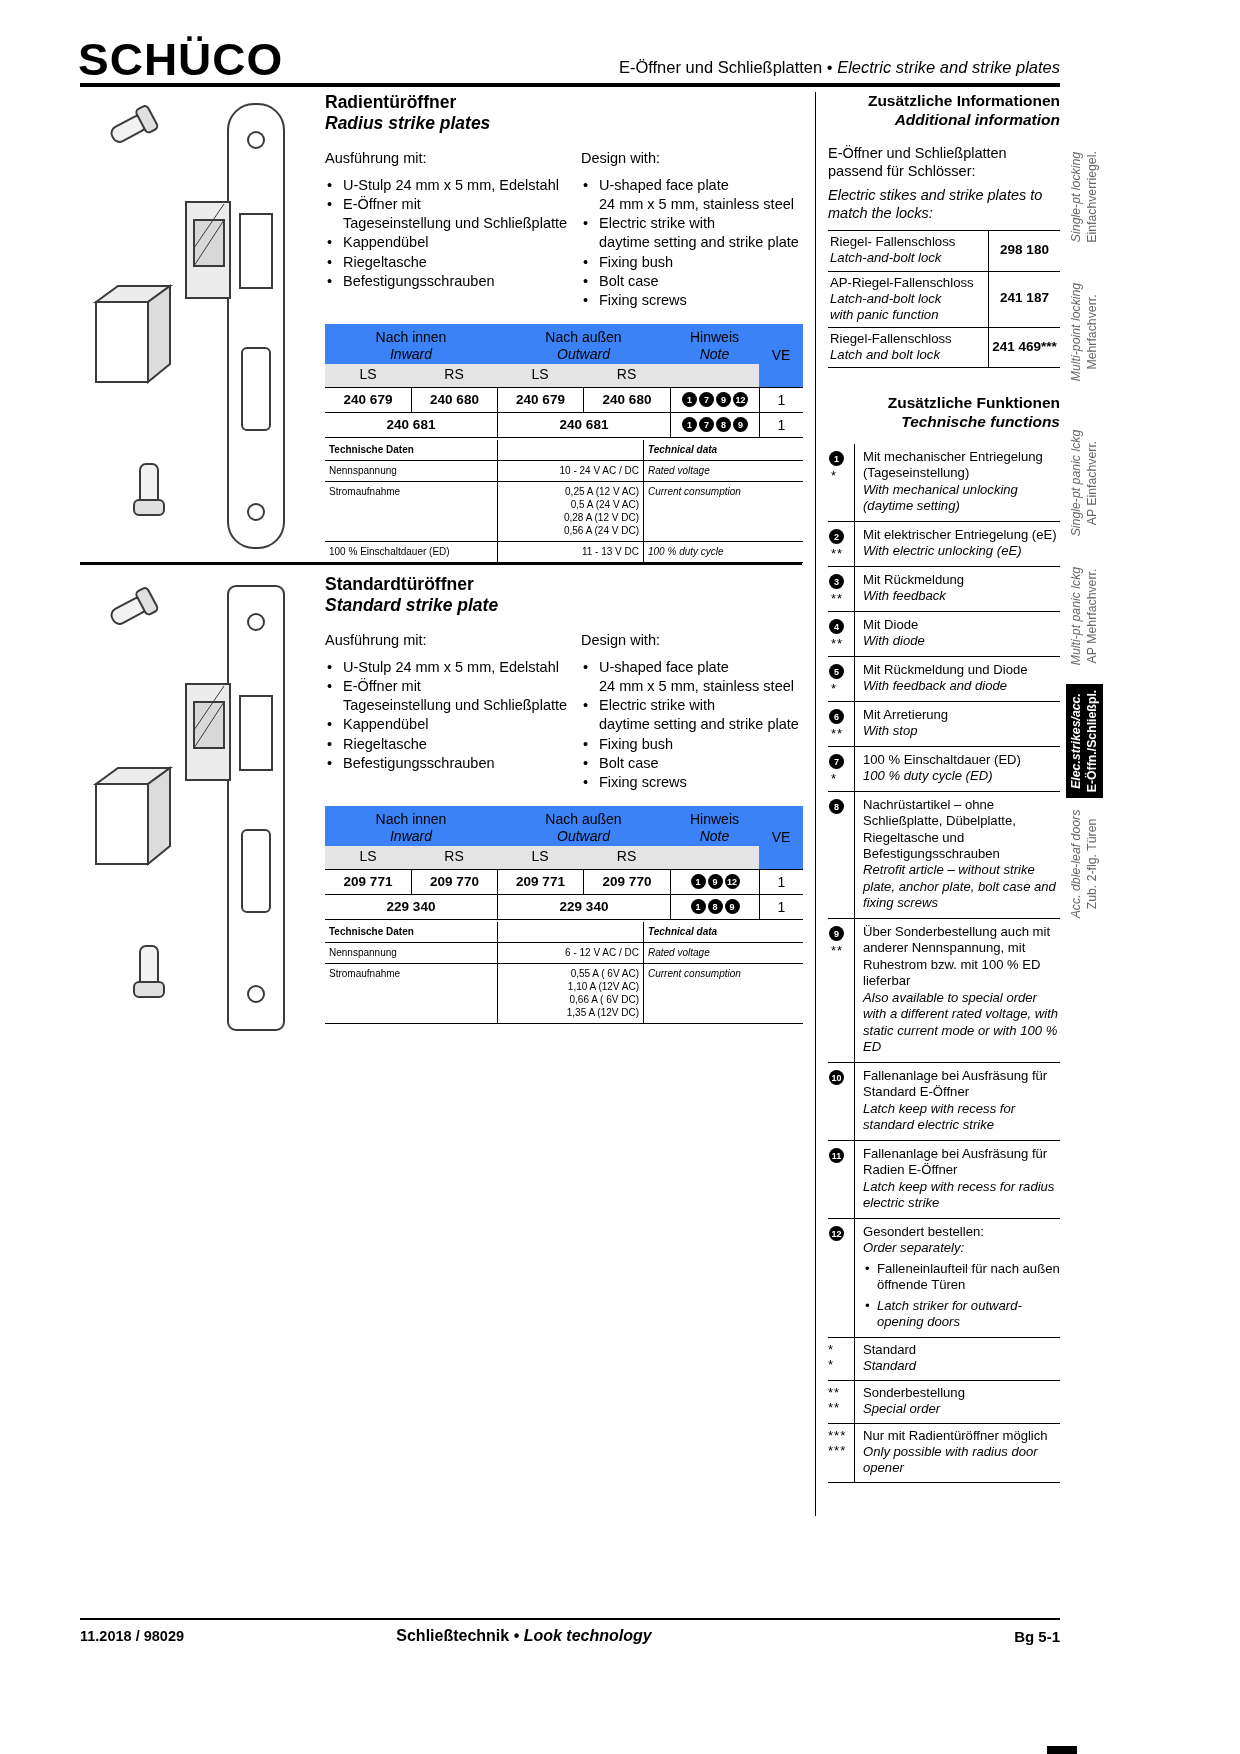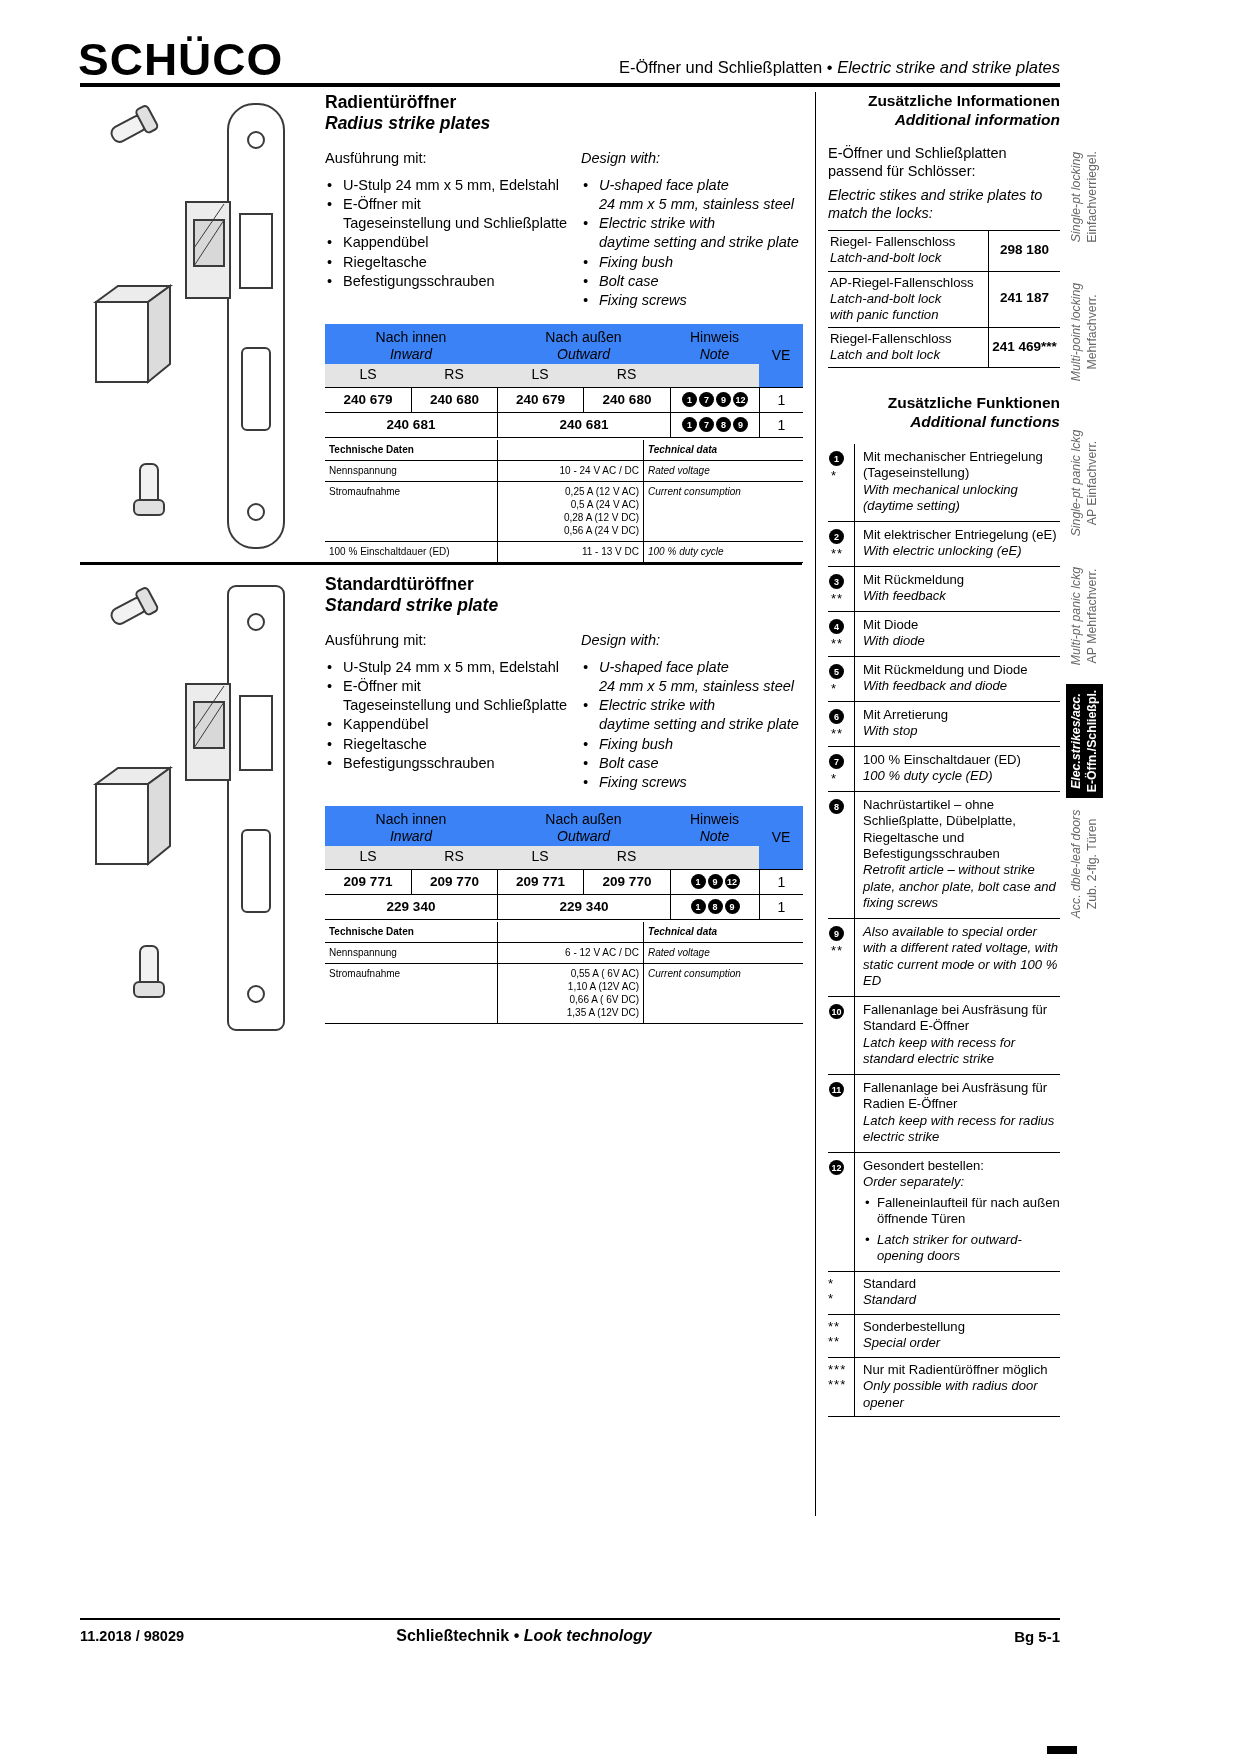--- a/index.html
+++ b/index.html
@@ -21,21 +21,21 @@
 
   
   .sec-divider { left:80px; top:562px; width:722px; height:3px; background:#000; }
   .vdiv { left:815px; top:92px; width:1px; height:1424px; background:#000; }
 
   
   .main-col { width:478px; }
   .sec-title { font-size:17.5px; font-weight:bold; line-height:1.2; }
   .lists { display:flex; margin-top:16px; }
   .list-de { width:256px; }
-  .list-en { width:222px; font-style:italic; }
+  .list-en { width:222px; }
   .list-label { font-size:14.5px; margin-bottom:10px; }
   .bullets { font-size:14.5px; line-height:1.32; }
   .bullet { position:relative; padding-left:18px; }
   .bullet::before { content:"\2022"; position:absolute; left:2px; }
   .bullet-cont { padding-left:18px; }
 
   
   .pt { display:grid; grid-template-columns:86px 86px 86px 87px 89px 44px;
         margin-top:14px; font-size:14px; }
   .pt-h { background:#3b82f6; text-align:center; padding-top:5px; line-height:1.25; }
@@ -377,21 +377,21 @@
       </div>
     <div class="num">241 187</div>
     <div class="last">
         <div>Riegel-Fallenschloss</div>
         <div class="it">Latch and bolt lock</div>
       </div>
     <div class="num last">241 469***</div>
   </div>
 
   <div class="rc-title fn-title">Zusätzliche Funktionen</div>
-  <div class="rc-title it" style="padding-left:8px;">Additional functions</div>
+  <div class="rc-title it" style="padding-left:8px;">Technische functions</div>
 
   <div class="fns">
     <div class="fn-item">
       <div class="fn-left"><span class="badge">1</span><span class="fn-marker">*</span></div>
       <div class="fn-text">
           <div>Mit mechanischer Entriegelung (Tageseinstellung)</div>
           <div class="it">With mechanical unlocking (daytime setting)</div>
         </div>
     </div>
     <div class="fn-item">
@@ -439,20 +439,21 @@
     <div class="fn-item">
       <div class="fn-left"><span class="badge">8</span><span class="fn-marker"></span></div>
       <div class="fn-text">
           <div>Nachrüstartikel – ohne Schließplatte, Dübelplatte, Riegeltasche und Befestigungsschrauben</div>
           <div class="it">Retrofit article – without strike plate, anchor plate, bolt case and fixing screws</div>
         </div>
     </div>
     <div class="fn-item">
       <div class="fn-left"><span class="badge">9</span><span class="fn-marker">**</span></div>
       <div class="fn-text">
+          <div>Über Sonderbestellung auch mit anderer Nennspannung, mit Ruhestrom bzw. mit 100 % ED lieferbar</div>
           <div class="it">Also available to special order with a different rated voltage, with static current mode or with 100 % ED</div>
         </div>
     </div>
     <div class="fn-item">
       <div class="fn-left"><span class="badge">10</span><span class="fn-marker"></span></div>
       <div class="fn-text">
           <div>Fallenanlage bei Ausfräsung für Standard E-Öffner</div>
           <div class="it">Latch keep with recess for standard electric strike</div>
         </div>
     </div>

